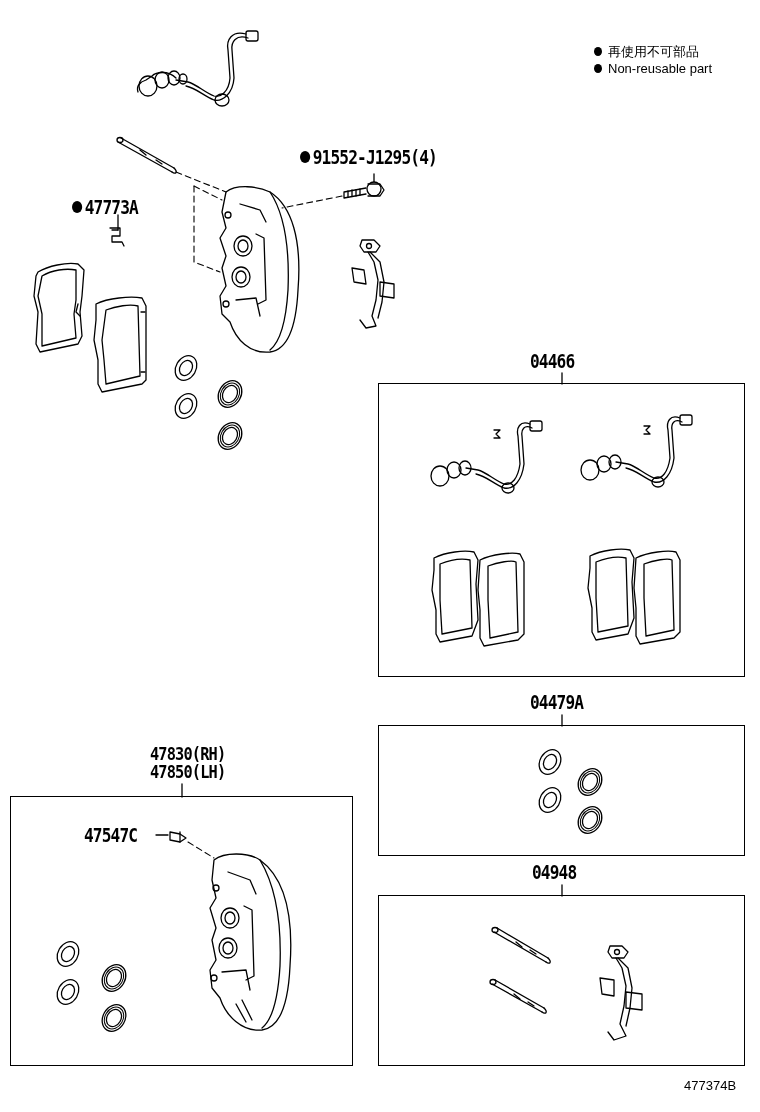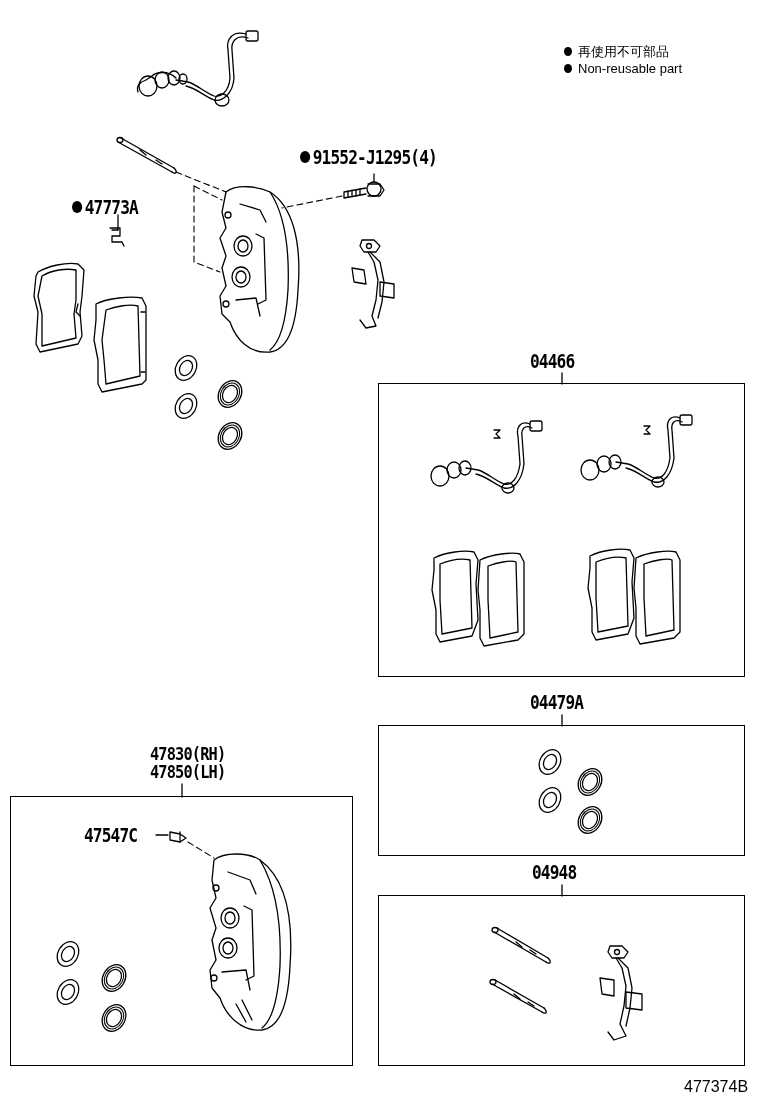--- a/index.html
+++ b/index.html
@@ -2,30 +2,30 @@
 <html><head>
 <meta charset="utf-8">
 <style>
   html,body{margin:0;padding:0;background:#ffffff;}
   body{width:760px;height:1112px;position:relative;overflow:hidden;font-family:"DejaVu Sans Mono","Liberation Mono",monospace;color:#000;}
   .label{position:absolute;font-family:"DejaVu Sans Mono","Liberation Mono",monospace;font-weight:bold;font-size:19px;letter-spacing:-1px;line-height:1;white-space:nowrap;transform:scaleX(0.85);transform-origin:left top;}
   .dot{display:inline-block;width:12px;height:12px;border-radius:50%;background:#000;margin-right:3px;vertical-align:1px;}
   .box{position:absolute;border:1.5px solid #000;box-sizing:border-box;}
   .legend{position:absolute;font-family:"Liberation Sans","DejaVu Sans",sans-serif;font-size:13px;line-height:17px;}
   .legend .ldot{display:inline-block;width:8px;height:9px;border-radius:50%;background:#000;margin-right:6px;vertical-align:0px;}
-  .figno{position:absolute;font-family:"Liberation Sans","DejaVu Sans",sans-serif;font-size:16px;}
+  .figno{position:absolute;font-family:"Liberation Sans","DejaVu Sans",sans-serif;font-size:13px;}
   svg.draw{position:absolute;left:0;top:0;overflow:visible;}
   svg.draw *{fill:none;stroke:#000;stroke-width:1.3;stroke-linejoin:round;stroke-linecap:round;}
   svg.draw .dash{stroke-dasharray:6 4;stroke-width:1.1;}
   svg.draw .thin{stroke-width:1;}
 </style>
 </head>
 <body>
 
-<div class="legend" style="left:564px;top:43px;">
+<div class="legend" style="left:594px;top:43px;">
   <div><span class="ldot"></span><span>再使用不可部品</span></div>
   <div><span class="ldot"></span><span>Non-reusable part</span></div>
 </div>
 
 <svg class="draw" width="760" height="1112">
 
   <g>
     <path d="M246,34 C232,30 226,40 228,50 L230,78 C229,92 220,98 214,96 C204,92 196,84 188,82 L176,80"></path>
     <path d="M248,38 C236,34 231,42 232,50 L234,78 C233,94 222,102 214,100 C204,96 196,88 186,86"></path>
     <rect x="246" y="31" width="12" height="10" rx="2"></rect>

